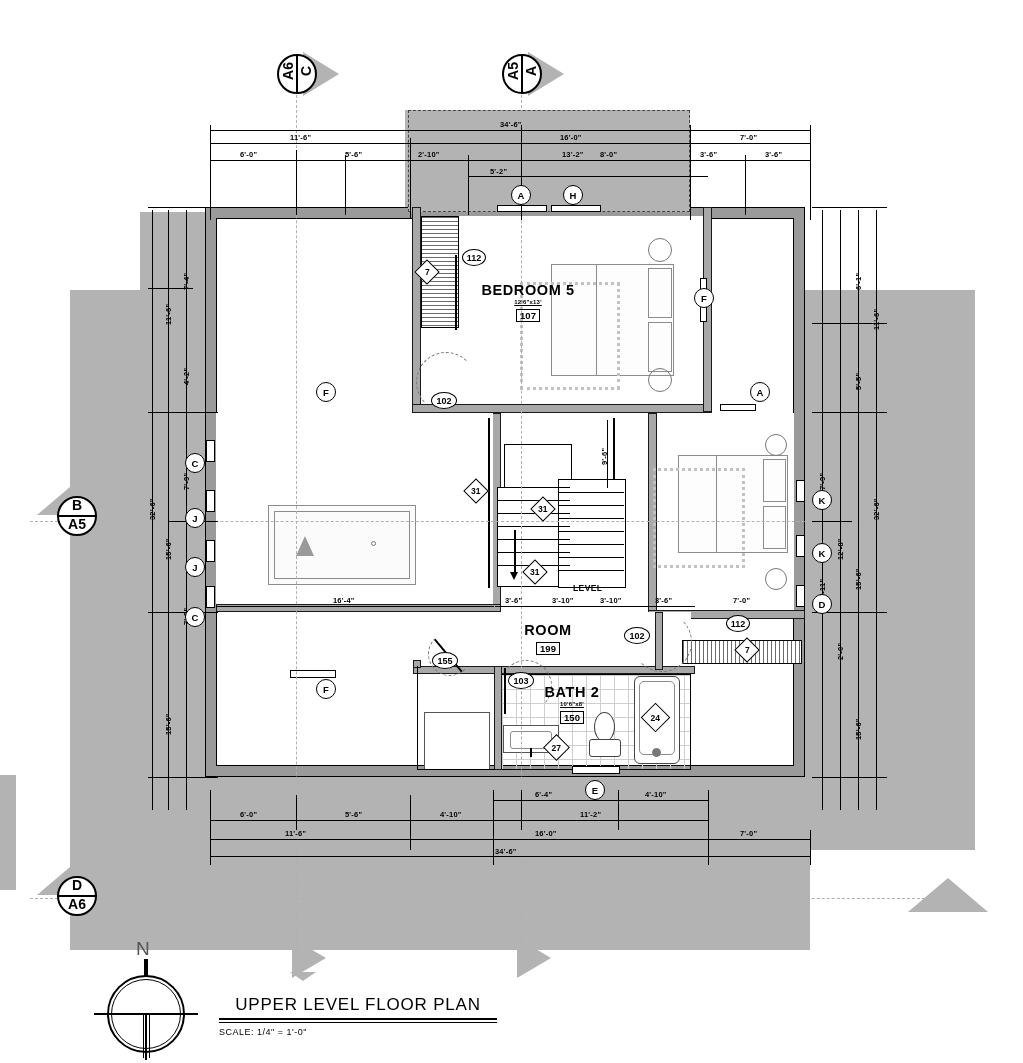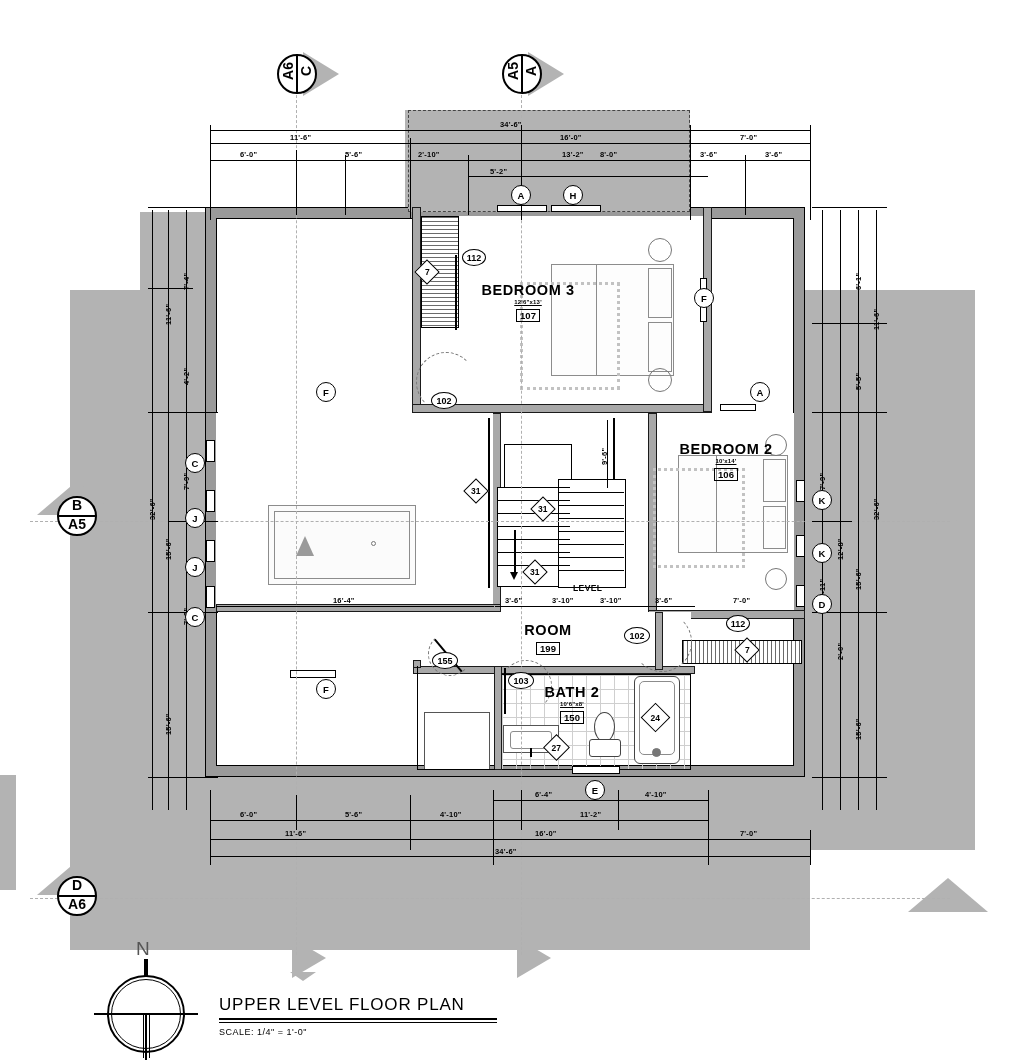--- a/index.html
+++ b/index.html
@@ -48,21 +48,21 @@
   .rlabel{position:absolute;text-align:center;color:#000;}
   .rlabel .nm{font-size:14.5px;font-weight:700;letter-spacing:.6px;white-space:nowrap;}
   .rlabel .sz{font-size:6px;font-weight:700;letter-spacing:.2px;margin-top:1px;
       text-decoration:underline;}
   .rlabel .no{display:inline-block;border:1.4px solid #000;font-size:9.5px;font-weight:700;
       padding:0 3px;margin-top:2px;line-height:11px;}
 
   
   #title{position:absolute;left:219px;top:995px;}
   #title .t1{font-size:17px;font-weight:400;letter-spacing:.8px;color:#000;
-      font-family:"Liberation Sans",sans-serif;}
+      font-family:"Liberation Sans",sans-serif;text-align:center;}
   #title .rule{width:278px;height:2px;background:#000;margin-top:3px;}
   #title .rule2{width:278px;height:1px;background:#000;margin-top:1.5px;}
   #title .t2{font-size:9px;font-weight:400;letter-spacing:.5px;margin-top:4px;color:#000;}
 
   
   #north{position:absolute;left:100px;top:968px;width:92px;height:92px;}
   #north .ring{position:absolute;left:7px;top:7px;width:78px;height:78px;border:2.5px solid #000;
       border-radius:50%;box-sizing:border-box;background:#fff;}
   #north .ring2{position:absolute;left:11px;top:11px;width:70px;height:70px;border:1px solid #000;
       border-radius:50%;box-sizing:border-box;}
@@ -364,31 +364,26 @@
   <div class="abs exth" style="left:495px;top:606px;width:200px;"></div>
   <div class="dim" style="left:505px;top:596px;">3'-6"</div>
   <div class="dim" style="left:552px;top:596px;">3'-10"</div>
   <div class="dim" style="left:600px;top:596px;">3'-10"</div>
   <div class="dim" style="left:655px;top:596px;">3'-6"</div>
   <div class="dim" style="left:733px;top:596px;">7'-0"</div>
   <div class="dim v" style="left:600px;top:465px;">9'-6"</div>
   <div class="abs ext" style="left:607px;top:420px;height:68px;"></div>
 
   <div class="rlabel" style="left:443px;top:282px;width:170px;">
-    <div class="nm">BEDROOM 3</div>
+    <div class="nm">BEDROOM 5</div>
     <div class="sz">12'6"x13'</div>
     <div class="no">107</div>
   </div>
 
 
-  <div class="rlabel" style="left:646px;top:441px;width:160px;">
-    <div class="nm">BEDROOM 2</div>
-    <div class="sz">10'x14'</div>
-    <div class="no">106</div>
-  </div>
 
   <div class="rlabel" style="left:503px;top:622px;width:90px;">
     <div class="nm">ROOM</div>
     <div class="no">199</div>
   </div>
 
   <div class="rlabel" style="left:517px;top:684px;width:110px;">
     <div class="nm">BATH 2</div>
     <div class="sz">10'6"x8'</div>
     <div class="no">150</div>

